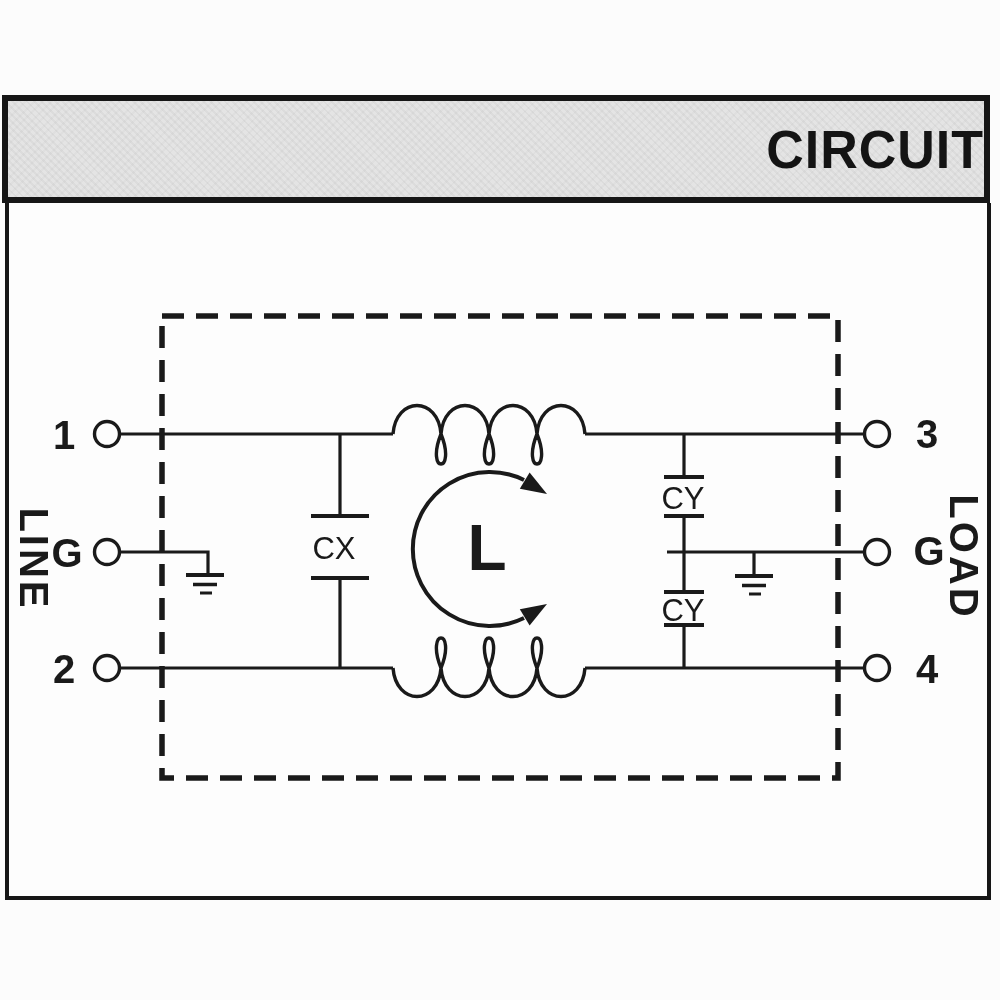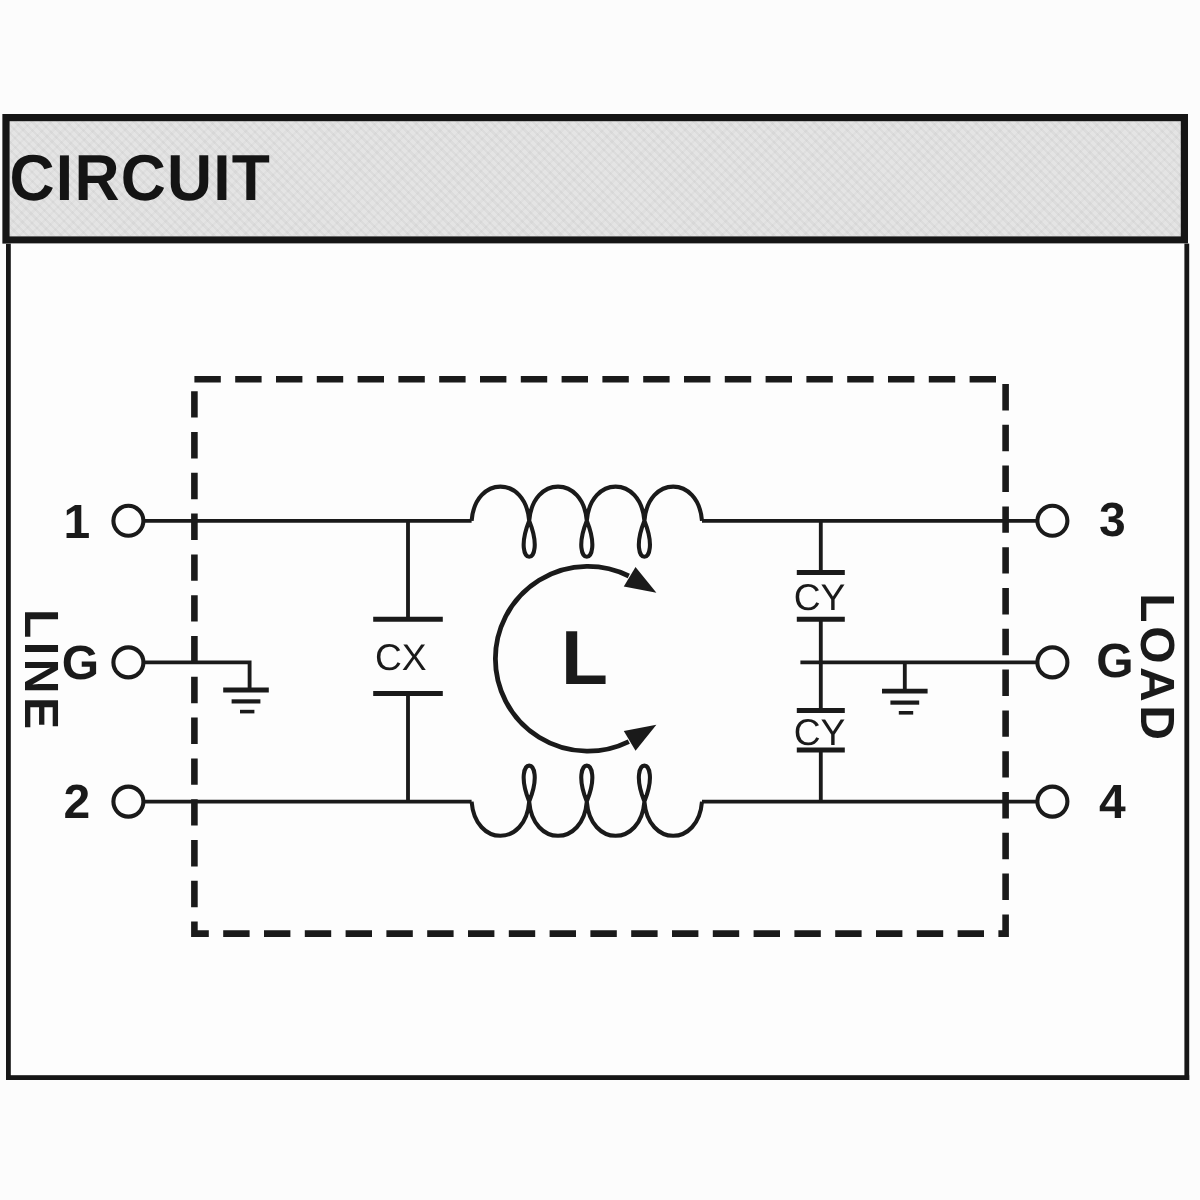--- a/index.html
+++ b/index.html
@@ -13,21 +13,21 @@
   .title-bar{
     position:absolute;
     left:2px;top:95px;
     width:988px;height:108px;
     box-sizing:border-box;
     border:6px solid #161616;
     background:
       repeating-linear-gradient(45deg, rgba(0,0,0,0.035) 0 2px, rgba(255,255,255,0) 2px 5px),
       repeating-linear-gradient(-45deg, rgba(0,0,0,0.025) 0 2px, rgba(255,255,255,0) 2px 6px),
       #e4e4e4;
-    display:flex;align-items:center;justify-content:flex-start;
+    display:flex;align-items:center;justify-content:flex-end;
   }
   .title-text{
     font-size:52px;
     font-weight:700;
     letter-spacing:1px;
     color:#141414;
     transform:scaleY(1.04);
   }
   .main-box{
     position:absolute;

